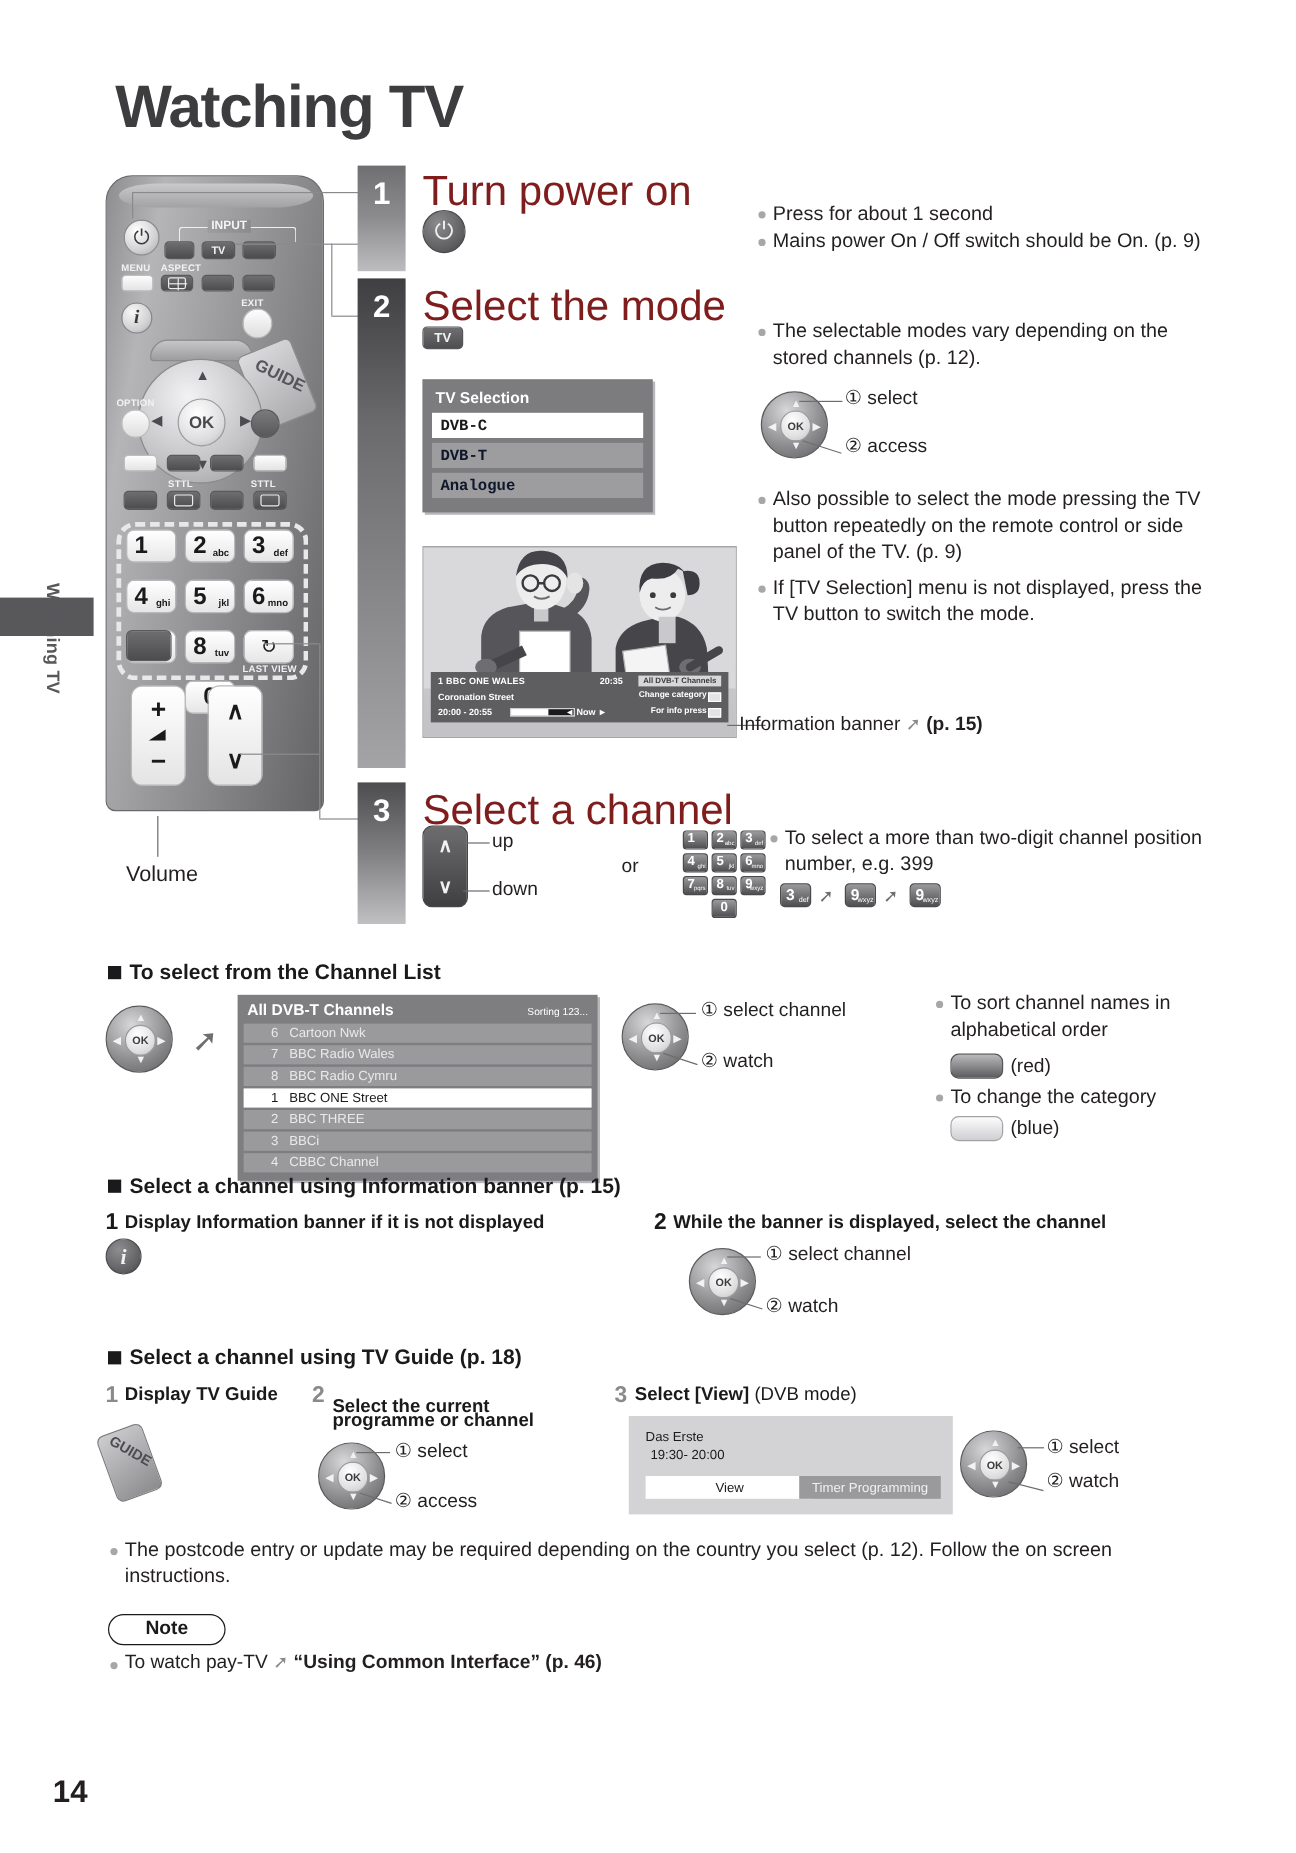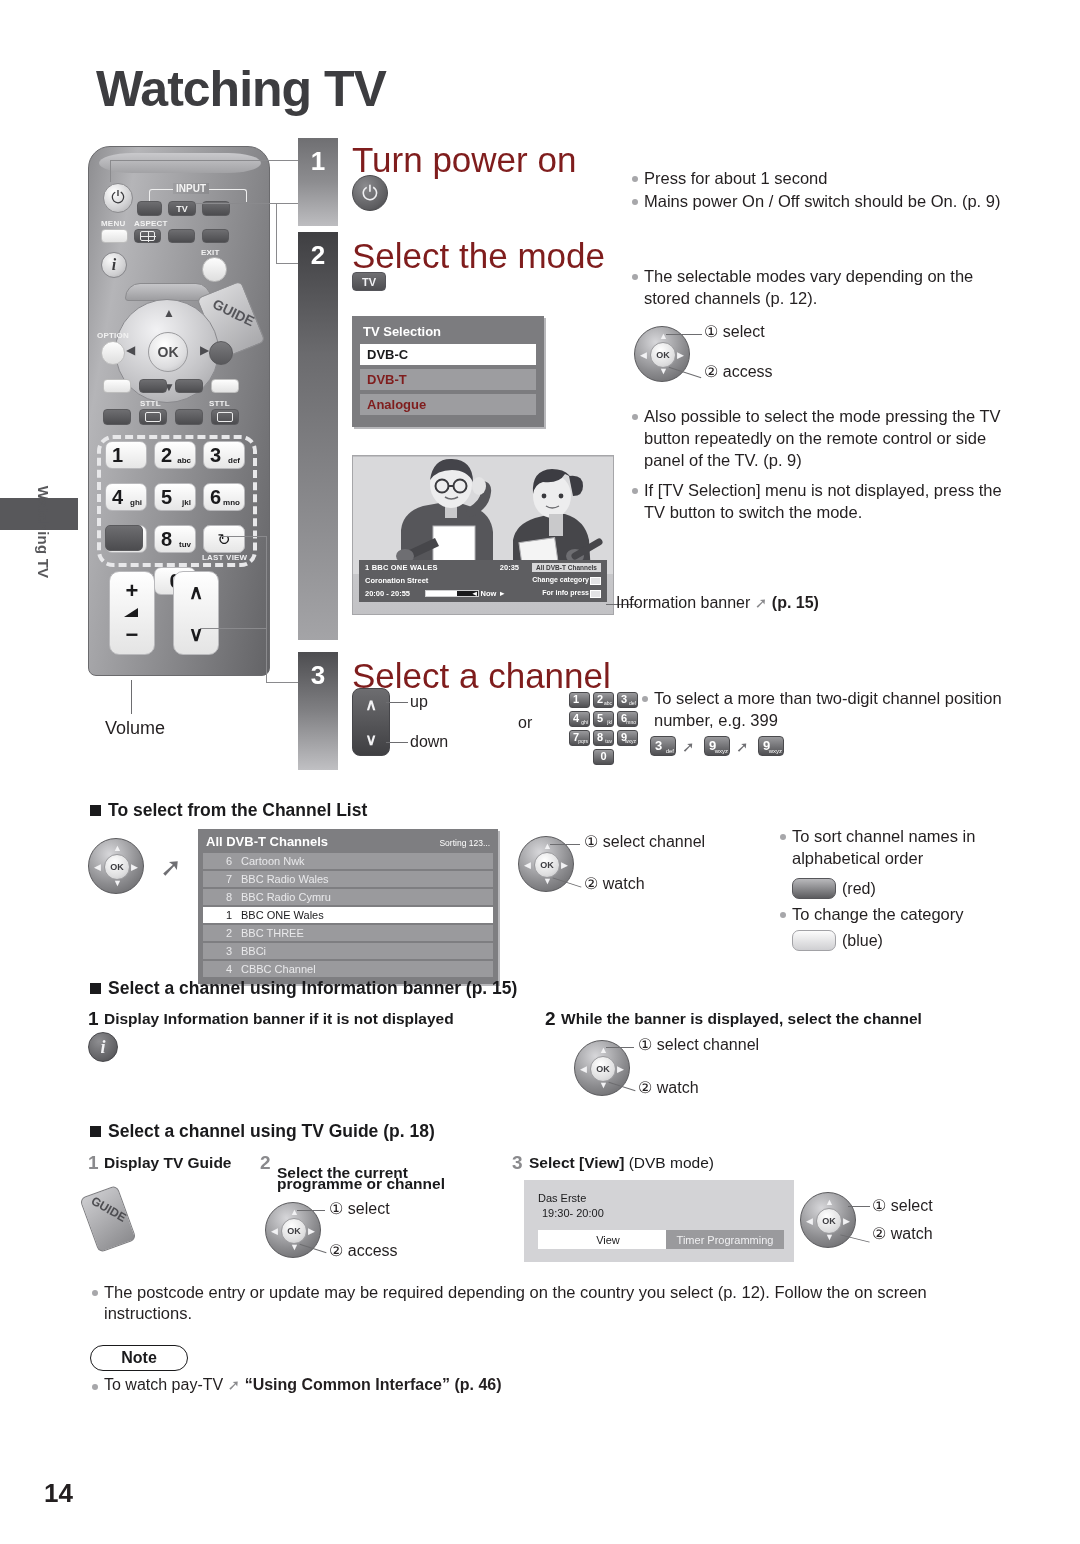--- a/index.html
+++ b/index.html
@@ -183,23 +183,23 @@
 
   #tv-chip { position:absolute; left:352px; top:272px; width:34px; height:19px; border-radius:4px;
        background:linear-gradient(180deg,#6f6f72,#4e4e51); border:1px solid #55555a;
        display:flex;align-items:center;justify-content:center;color:#f2f2f4;font-size:11px;font-weight:600;}
 
   
   #tv-selection { position:absolute; left:352px; top:316px; width:192px; background:#7c7c7f;
        padding:7px 8px 8px 8px; box-shadow:2px 2px 0 #b8b8bb; }
   #tv-selection .osd-title { font-size:13px; font-weight:bold; color:#ffffff; margin:1px 0 5px 3px; }
   #tv-selection .osd-row { height:21px; margin-bottom:4px; display:flex; align-items:center;
-       padding-left:7px; font-size:13px; font-weight:bold; }
+       padding-left:7px; font-size:13px; font-weight:bold;font-family:Liberation Mono, monospace; }
   #tv-selection .osd-row.sel { background:#ffffff; color:#1a1a1c; }
-  #tv-selection .osd-row.un  { background:#9d9da0; color:#7f1d1d; }
+  #tv-selection .osd-row.un  { background:#9d9da0; color:#0f172a; }
 
   
   #tv-screen { position:absolute; left:352px; top:455px; width:262px; height:160px;
        background:linear-gradient(180deg,#d6d6d8,#c2c2c5); border:1px solid #a6a6a9; }
   #tv-people { position:absolute; left:0; top:0; width:100%; height:118px; overflow:hidden; }
   #banner { position:absolute; left:6px; right:6px; bottom:12px; height:42px;
        background:#5e5e61; color:#ffffff; font-size:7px; padding:3px 4px; }
   .bn-row { position:relative; height:11px; }
   .bn-ch { position:absolute; left:2px; font-weight:bold; font-size:7.5px; letter-spacing:.2px;}
   .bn-time { position:absolute; right:84px; font-weight:bold; font-size:7.5px;}
@@ -661,21 +661,21 @@
   <div class="cl-row">
     <span class="cl-num">7</span>
     <span class="cl-name">BBC Radio Wales</span>
     </div>
   <div class="cl-row">
     <span class="cl-num">8</span>
     <span class="cl-name">BBC Radio Cymru</span>
     </div>
   <div class="cl-row sel">
     <span class="cl-num">1</span>
-    <span class="cl-name">BBC ONE Wales</span>
+    <span class="cl-name">BBC ONE Street</span>
     </div>
   <div class="cl-row">
     <span class="cl-num">2</span>
     <span class="cl-name">BBC THREE</span>
     </div>
   <div class="cl-row">
     <span class="cl-num">3</span>
     <span class="cl-name">BBCi</span>
     </div>
   <div class="cl-row">

